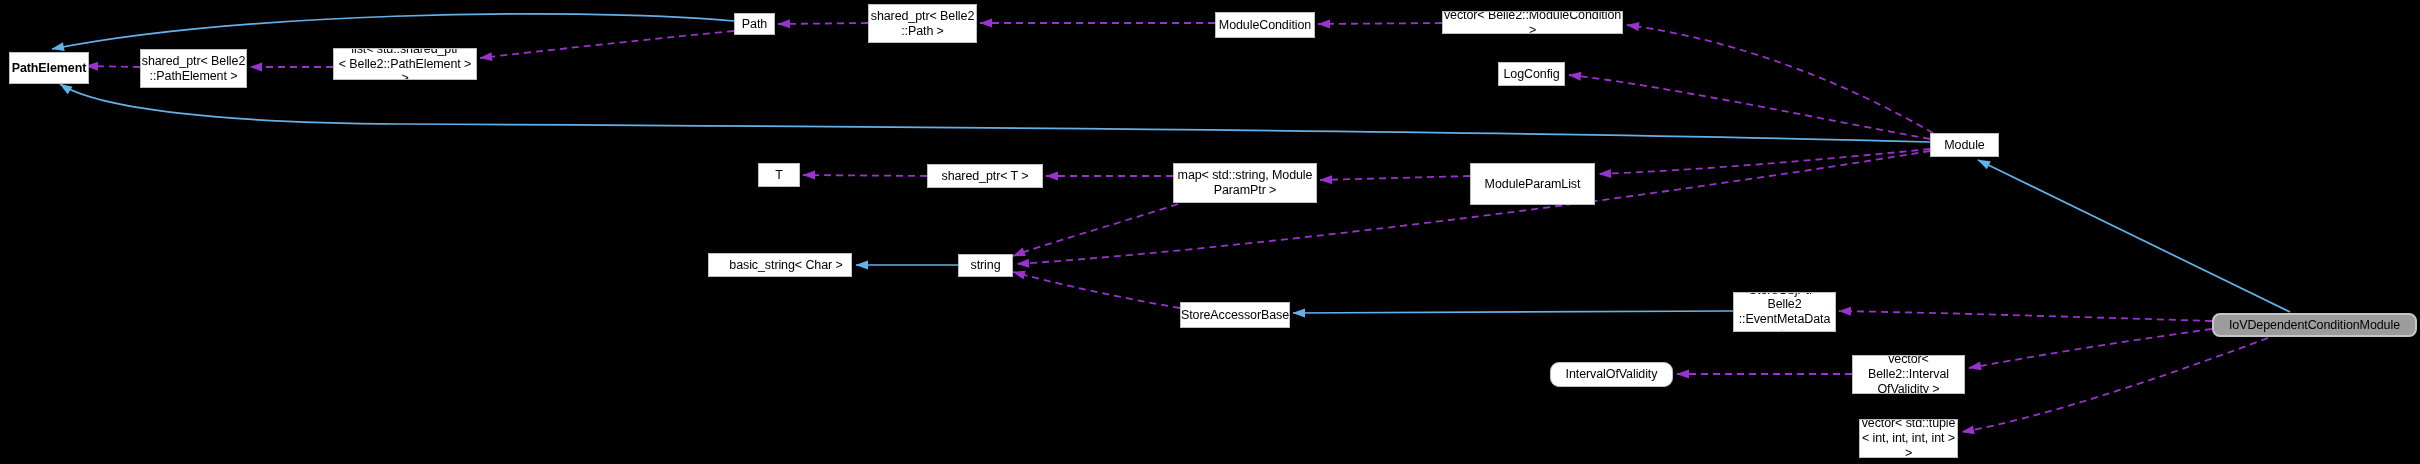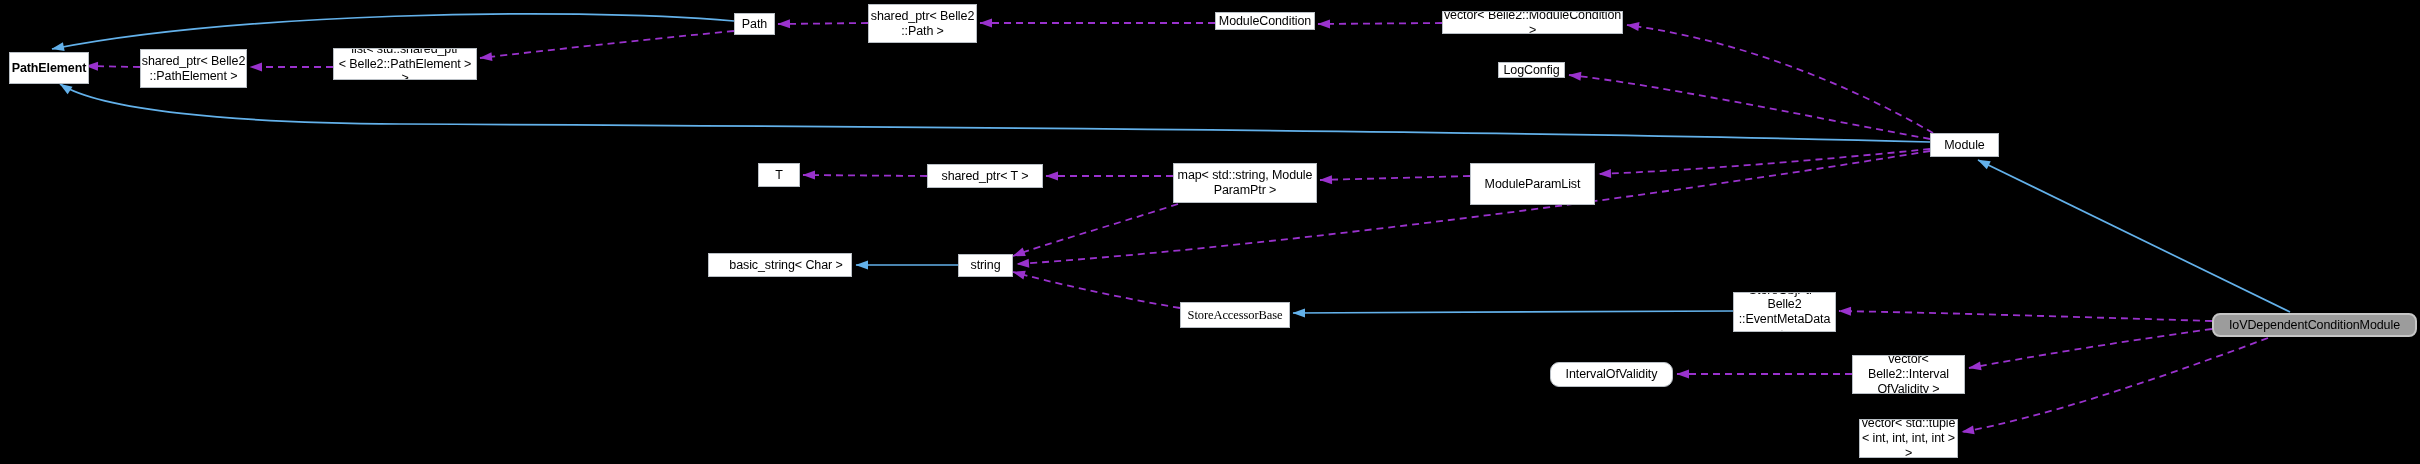--- a/index.html
+++ b/index.html
@@ -89,32 +89,32 @@
   </svg>
   <div id="node-layer">
       <div class="node" style="left: 9px; top: 52px; width: 80px; height: 32px; font-weight: bold;">PathElement</div>
       <div class="node" style="left: 140px; top: 49px; width: 107px; height: 39px;">shared_ptr&lt; Belle2
 ::PathElement &gt;</div>
       <div class="node" style="left: 333px; top: 48px; width: 144px; height: 32px;">list&lt; std::shared_ptr
 &lt; Belle2::PathElement &gt; &gt;</div>
       <div class="node" style="left: 734px; top: 13px; width: 41px; height: 22px;">Path</div>
       <div class="node" style="left: 868px; top: 4px; width: 109px; height: 39px;">shared_ptr&lt; Belle2
 ::Path &gt;</div>
-      <div class="node" style="left: 1215px; top: 12px; width: 100px; height: 18px;">ModuleCondition</div>
+      <div class="node" style="left: 1215px; top: 12px; width: 100px; height: 26px;">ModuleCondition</div>
       <div class="node" style="left: 1442px; top: 11px; width: 181px; height: 23px;">vector&lt; Belle2::ModuleCondition &gt;</div>
-      <div class="node" style="left: 1498px; top: 62px; width: 67px; height: 16px;">LogConfig</div>
+      <div class="node" style="left: 1498px; top: 62px; width: 67px; height: 24px;">LogConfig</div>
       <div class="node" style="left: 1930px; top: 133px; width: 69px; height: 24px;">Module</div>
       <div class="node" style="left: 758px; top: 163px; width: 42px; height: 24px;">T</div>
       <div class="node" style="left: 927px; top: 164px; width: 116px; height: 24px;">shared_ptr&lt; T &gt;</div>
       <div class="node" style="left: 1173px; top: 163px; width: 144px; height: 40px;">map&lt; std::string, Module
 ParamPtr &gt;</div>
       <div class="node" style="left: 1470px; top: 163px; width: 125px; height: 42px;">ModuleParamList</div>
       <div class="node" style="left: 708px; top: 253px; width: 144px; height: 24px; padding-left: 12px;">basic_string&lt; Char &gt;</div>
       <div class="node" style="left: 958px; top: 254px; width: 55px; height: 23px;">string</div>
-      <div class="node" style="left: 1180px; top: 302px; width: 110px; height: 26px; font-family: Liberation Serif, serif;">StoreAccessorBase</div>
+      <div class="node" style="left: 1180px; top: 302px; width: 110px; height: 26px;">StoreAccessorBase</div>
       <div class="node" style="left: 1733px; top: 292px; width: 103px; height: 40px;">StoreObjPtr&lt; Belle2
 ::EventMetaData &gt;</div>
       <div class="node" style="left: 1550px; top: 362px; width: 123px; height: 25px; border-radius: 9px;">IntervalOfValidity</div>
       <div class="node" style="left: 1852px; top: 355px; width: 113px; height: 39px;">vector&lt; Belle2::Interval
 OfValidity &gt;</div>
       <div class="node" style="left: 1859px; top: 419px; width: 99px; height: 39px;">vector&lt; std::tuple
 &lt; int, int, int, int &gt; &gt;</div>
       <div class="node highlighted" style="left: 2212px; top: 313px; width: 205px; height: 24px; border-radius: 8px;">IoVDependentConditionModule</div>
     </div>
 </div>

